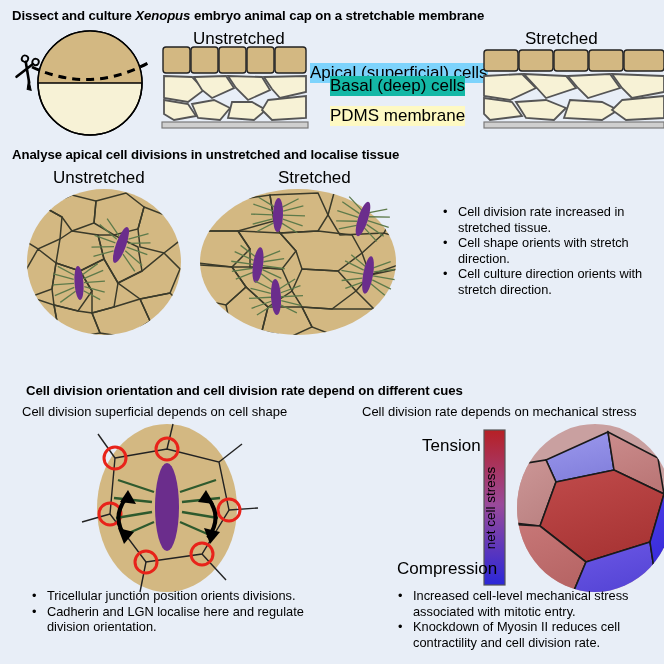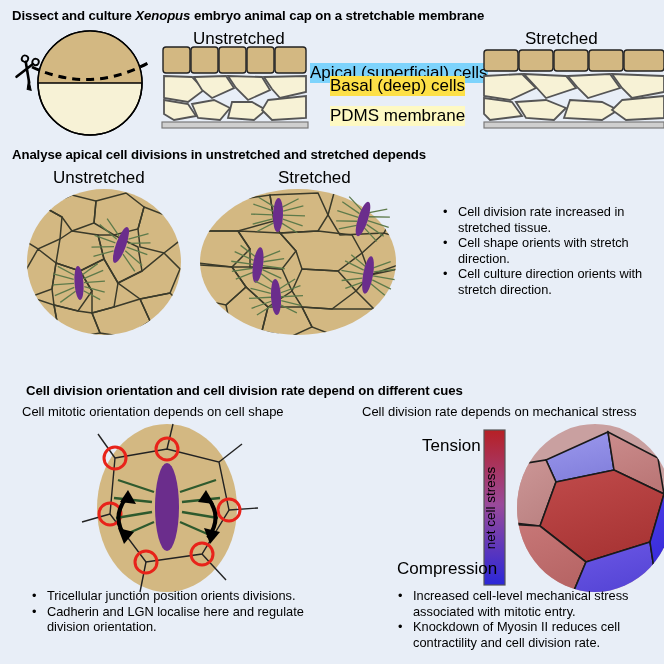--- a/index.html
+++ b/index.html
@@ -81,21 +81,21 @@
         <path d="M70 56 L90 56 L104 64 L92 74 L66 72 Z"></path>
         <path d="M106 54 L144 50 L144 72 L110 74 L100 64 Z"></path>
       </g>
       <g>
         <rect x="0" y="76" width="146" height="6" fill="#cfcfcf" stroke="#7a7a7a" stroke-width="1.2"></rect>
       </g>
     </svg>
   </div>
 
   <div class="abs lbl" style="top:63px;left:310px;background:#7dd3fc;">Apical (superficial) cells</div>
-  <div class="abs lbl" style="top:76px;left:330px;background:#fde047;">Basal (deep) cells</div>
+  <div class="abs lbl" style="top:76px;left:330px;background:#14b8a6;">Basal (deep) cells</div>
   <div class="abs lbl" style="top:106px;left:330px;background:#fef9c3;">PDMS membrane</div>
 
   <div class="abs" style="top:46px;left:484px;">
     <svg width="180" height="84" viewBox="0 0 180 84">
       <g stroke="#222" stroke-width="1.4" fill="#d3b882">
         <rect x="0" y="4" width="34" height="21" rx="3"></rect>
         <rect x="35" y="4" width="34" height="21" rx="3"></rect>
         <rect x="70" y="4" width="34" height="21" rx="3"></rect>
         <rect x="105" y="4" width="34" height="21" rx="3"></rect>
         <rect x="140" y="4" width="40" height="21" rx="3"></rect>
@@ -112,21 +112,21 @@
       </g>
       <g>
         <rect x="0" y="76" width="180" height="6" fill="#cfcfcf" stroke="#7a7a7a" stroke-width="1.2"></rect>
       </g>
     </svg>
   </div>
 </div>
 
 <div class="panel" style="top:140px;height:210px;">
 
-  <div class="abs hdr" style="top:7px;left:6px;">Analyse apical cell divisions in unstretched and stretched depends</div>
+  <div class="abs hdr" style="top:7px;left:6px;">Analyse apical cell divisions in unstretched and localise tissue</div>
 
   <div class="abs lbl" style="top:28px;left:53px;">Unstretched</div>
   <div class="abs lbl" style="top:28px;left:278px;">Stretched</div>
 
   <div class="abs" style="top:47px;left:22px;">
     <svg width="165" height="150" viewBox="0 0 165 150">
       <defs>
           <clipPath id="cfu">
             <ellipse cx="82" cy="75" rx="77" ry="73"></ellipse>
           </clipPath>
@@ -298,21 +298,21 @@
     <div class="row">
         <div class="bt">•</div>
         <div class="bx">Cell culture direction orients with stretch direction.</div>
       </div>
   </div>
 </div>
 
 <div class="panel" style="top:360px;height:314px;margin-left:16px;">
 
   <div class="abs hdr" style="top:23px;left:4px;">Cell division orientation and cell division rate depend on different cues</div>
-  <div class="abs sub" style="top:44px;left:6px;">Cell mitotic orientation depends on cell shape</div>
+  <div class="abs sub" style="top:44px;left:6px;">Cell division superficial depends on cell shape</div>
   <div class="abs sub" style="top:44px;left:346px;text-align:right;">Cell division rate depends on mechanical stress</div>
 
   <div class="abs" style="top:62px;left:58px;">
     <svg width="186" height="172" viewBox="0 0 186 172">
       <ellipse cx="93" cy="86" rx="70" ry="84" fill="#d3b882"></ellipse>
       <g stroke="#222" stroke-width="1.4" fill="none">
         <path d="M41 36 L93 27 L145 40 L155 88 L128 132 L72 140 L36 92 Z"></path>
         <line x1="41" y1="36" x2="24" y2="12"></line>
         <line x1="93" y1="27" x2="99" y2="2"></line>
         <line x1="145" y1="40" x2="168" y2="22"></line>

